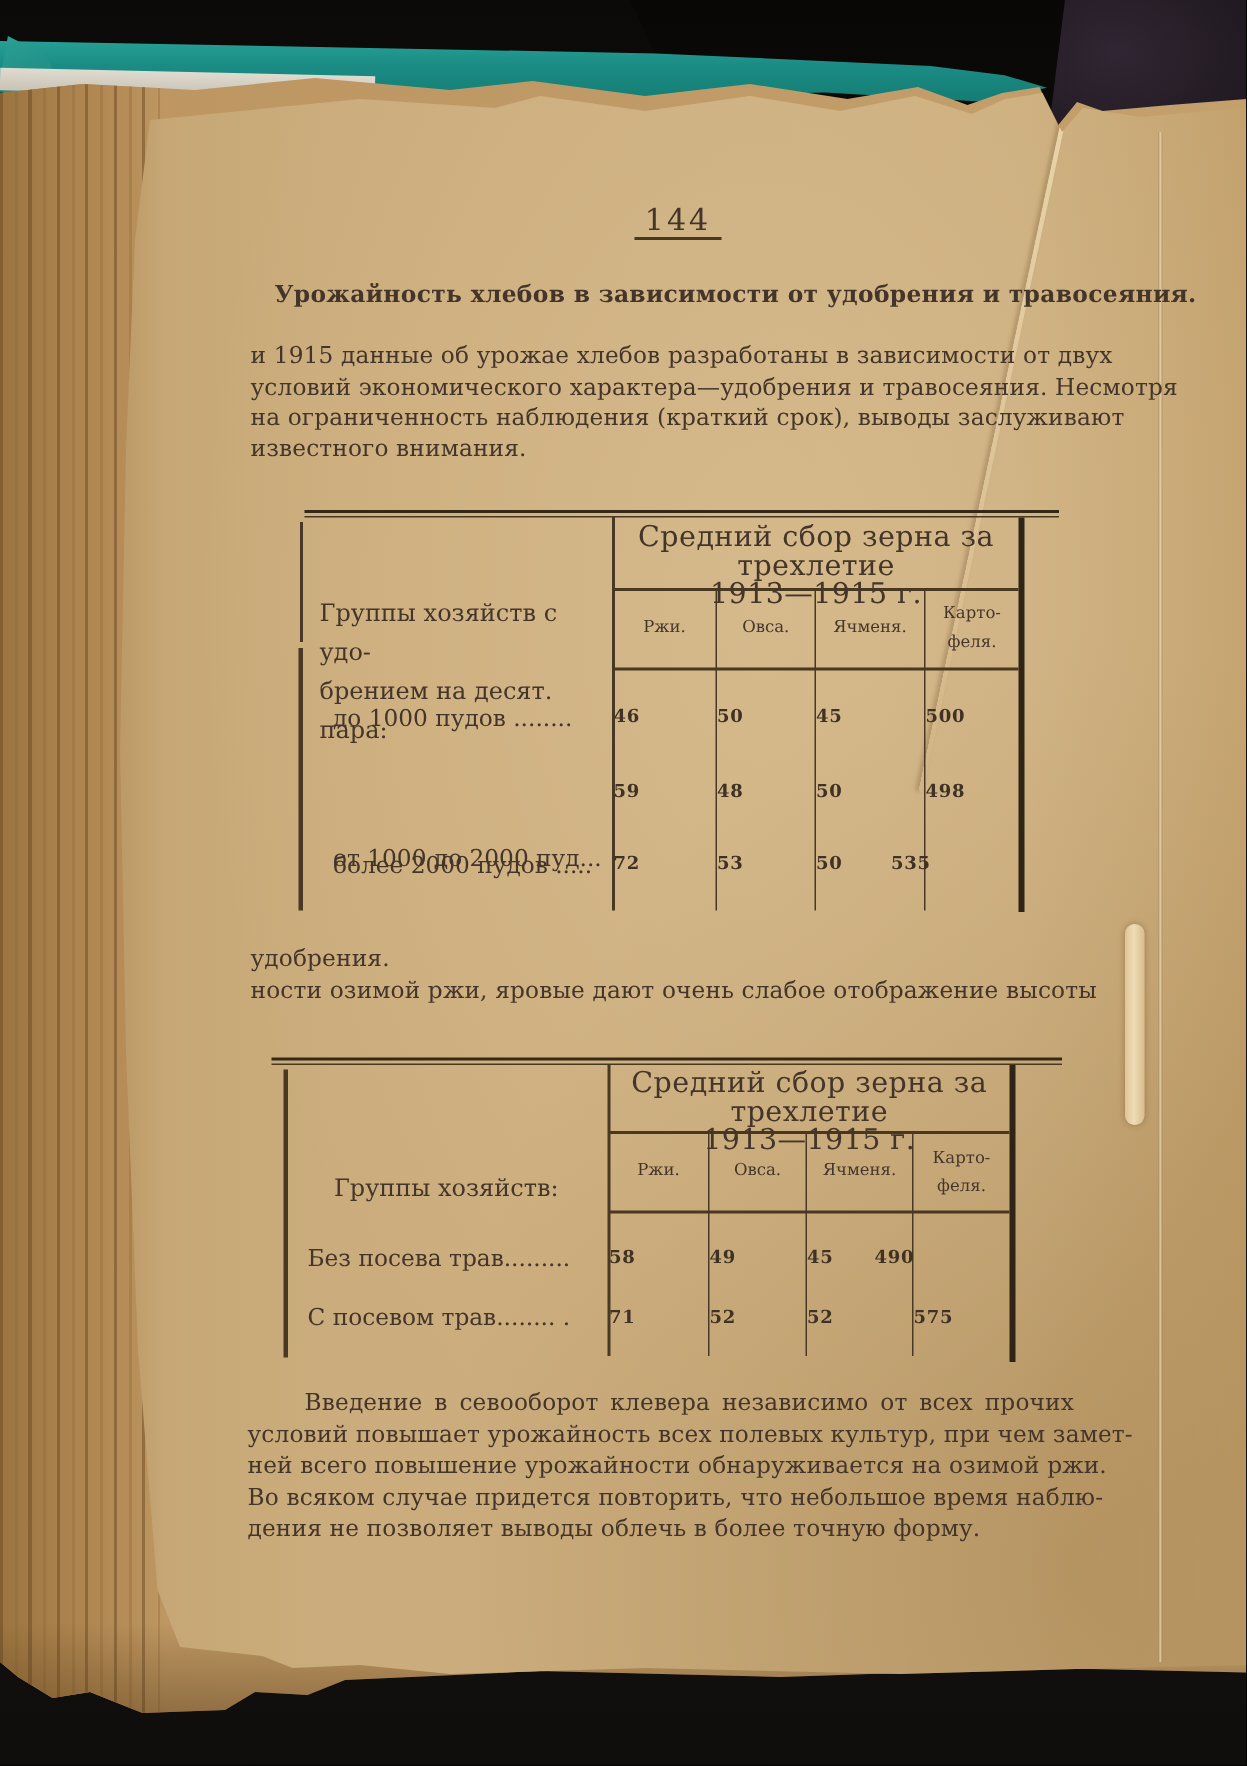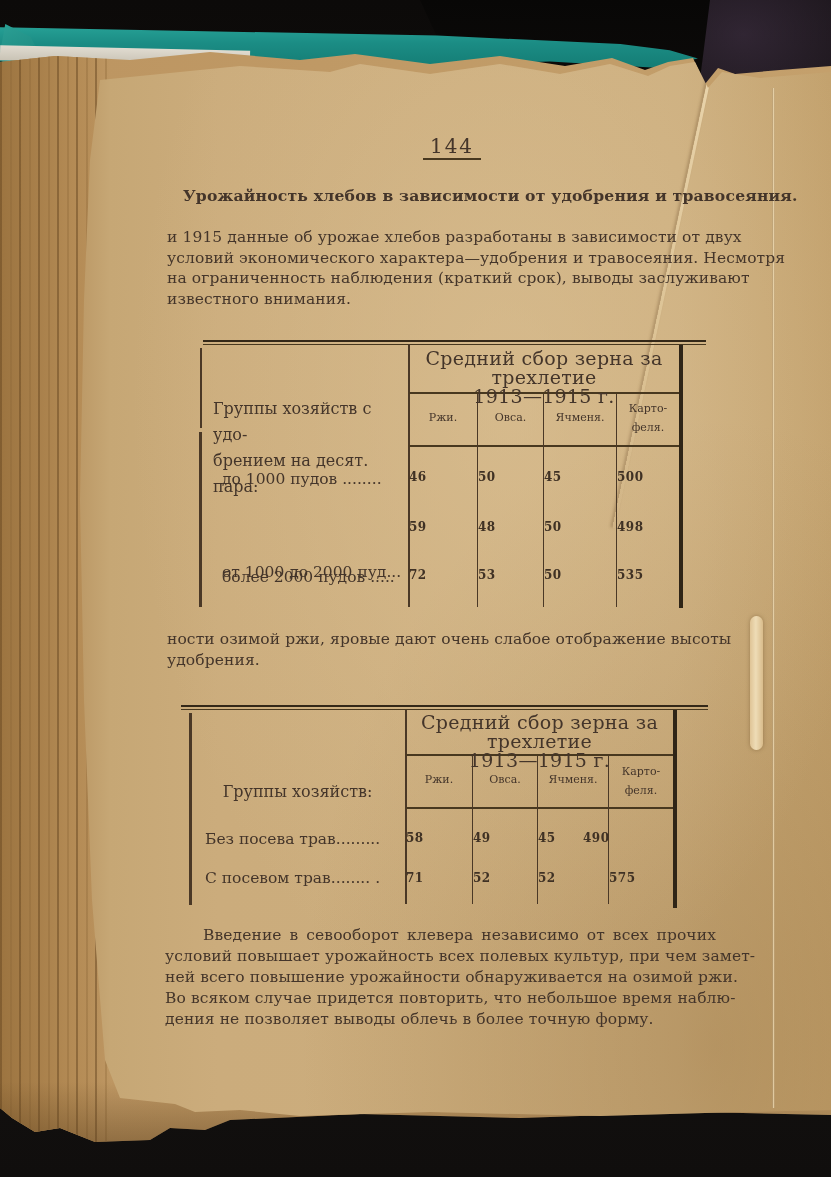--- a/index.html
+++ b/index.html
@@ -140,27 +140,27 @@
       <div class="abs ink val" style="left:409px;top:520px;width:68px;">59</div>
       <div class="abs ink val" style="left:478px;top:520px;width:65px;">48</div>
       <div class="abs ink val" style="left:544px;top:520px;width:72px;">50</div>
       <div class="abs ink val" style="left:617px;top:520px;width:62px;">498</div>
     </div>
     <div>
       <div class="abs ink rowlab" style="left:222px;top:568px;">более 2000 пудов .....</div>
       <div class="abs ink val" style="left:409px;top:568px;width:68px;">72</div>
       <div class="abs ink val" style="left:478px;top:568px;width:65px;">53</div>
       <div class="abs ink val" style="left:544px;top:568px;width:72px;">50</div>
-      <div class="abs ink val" style="left:617px;top:568px;width:62px;">535</div>
+      <div class="abs ink val" style="left:594px;top:568px;width:62px;">535</div>
     </div>
   </div>
 
   <div class="abs ink para" style="left:167px;top:629px;width:549px;line-height:21px;">
+    <div class="jline last">удобрения.</div>
     <div class="jline">ности озимой ржи, яровые дают очень слабое отображение высоты</div>
-    <div class="jline last">удобрения.</div>
   </div>
 
   <div class="abs">
     <div class="abs hrule-dbl" style="left:181px;top:705px;width:527px;"></div>
     <div class="abs vline" style="left:189px;top:713px;width:2.5px;height:192px;"></div>
     <div class="abs vline-thick" style="left:673px;top:710px;width:3.5px;height:198px;"></div>
     <div class="abs vline" style="left:405px;top:710px;width:1.5px;height:194px;"></div>
     <div class="abs rule" style="left:406px;top:754px;width:267px;height:1.5px;"></div>
     <div class="abs rule" style="left:406px;top:807px;width:267px;height:1.5px;"></div>
     <div class="abs vline" style="left:472px;top:756px;width:1.3px;height:148px;"></div>

